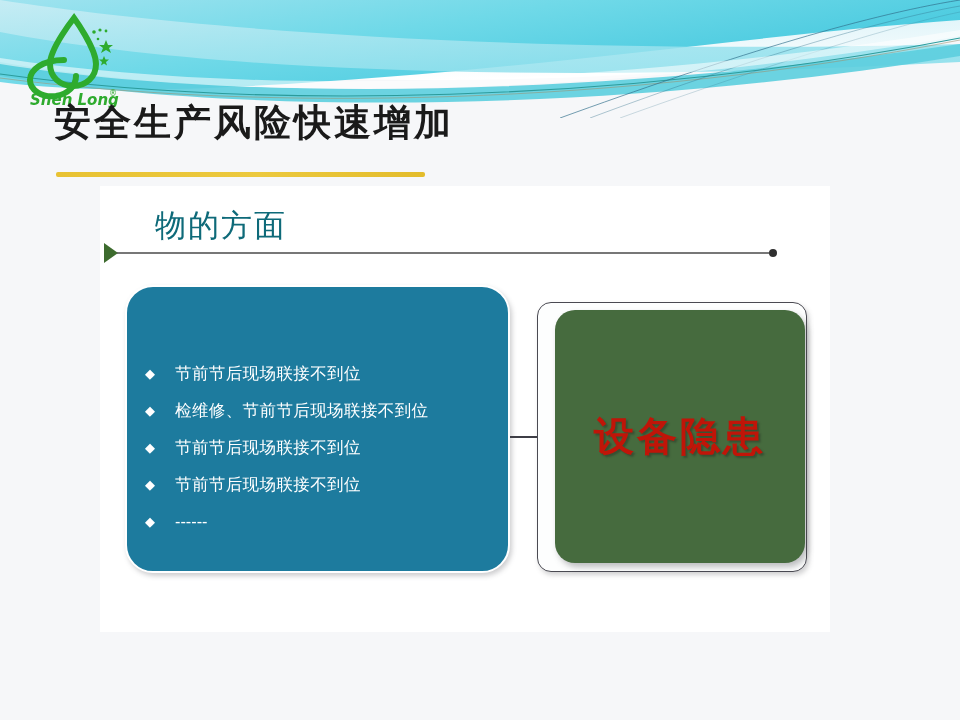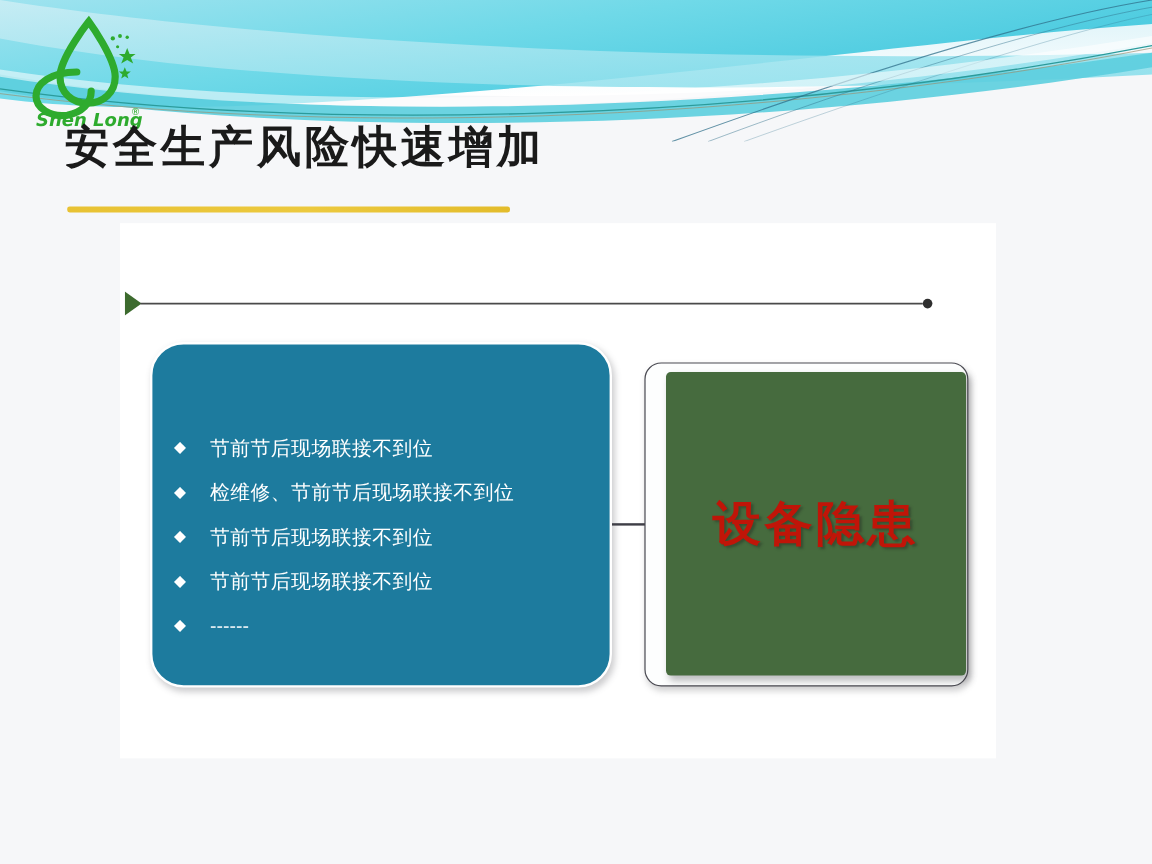--- a/index.html
+++ b/index.html
@@ -135,21 +135,21 @@
     border-radius: 14px;
     background: #fdfefe;
     box-sizing: border-box;
     box-shadow: 2px 3px 5px rgba(90,90,95,0.28);
   }
   .green-box {
     position: absolute;
     left: 555px; top: 310px;
     width: 250px; height: 253px;
     background: #466b3e;
-    border-radius: 4px;
+    border-radius: 20px;
     box-sizing: border-box;
     box-shadow: 3px 4px 6px rgba(70,70,75,0.35);
     display: flex;
     align-items: center;
     justify-content: center;
   }
   .green-box-label {
     color: #c01508;
     font-family: "DejaVu Sans", "Liberation Sans", sans-serif;
     font-size: 40px;
@@ -228,20 +228,21 @@
       <text x="10" y="93" font-family="DejaVu Sans, Liberation Sans, sans-serif" font-size="15" font-weight="700" font-style="italic" fill="#2eab2e">Shen Long</text>
       <text x="89" y="84" font-family="DejaVu Sans, Liberation Sans, sans-serif" font-size="8" fill="#2eab2e">®</text>
     </svg>
   </div>
 
   <div class="slide-title">安全生产风险快速增加</div>
   <div class="title-rule"></div>
 
   <div class="panel"></div>
 
+  <div class="section-heading">物的方面</div>
 
   <div class="heading-rule">
     <svg width="680" height="22" viewBox="0 0 680 22" xmlns="http://www.w3.org/2000/svg">
       <polygon points="0,1 14,11 0,21" fill="#3d6b2e"></polygon>
       <line x1="13" y1="11" x2="665" y2="11" stroke="#4a4a4a" stroke-width="1.6"></line>
       <circle cx="669" cy="11" r="4" fill="#2f2f2f"></circle>
     </svg>
   </div>
 
   <div class="teal-box">

